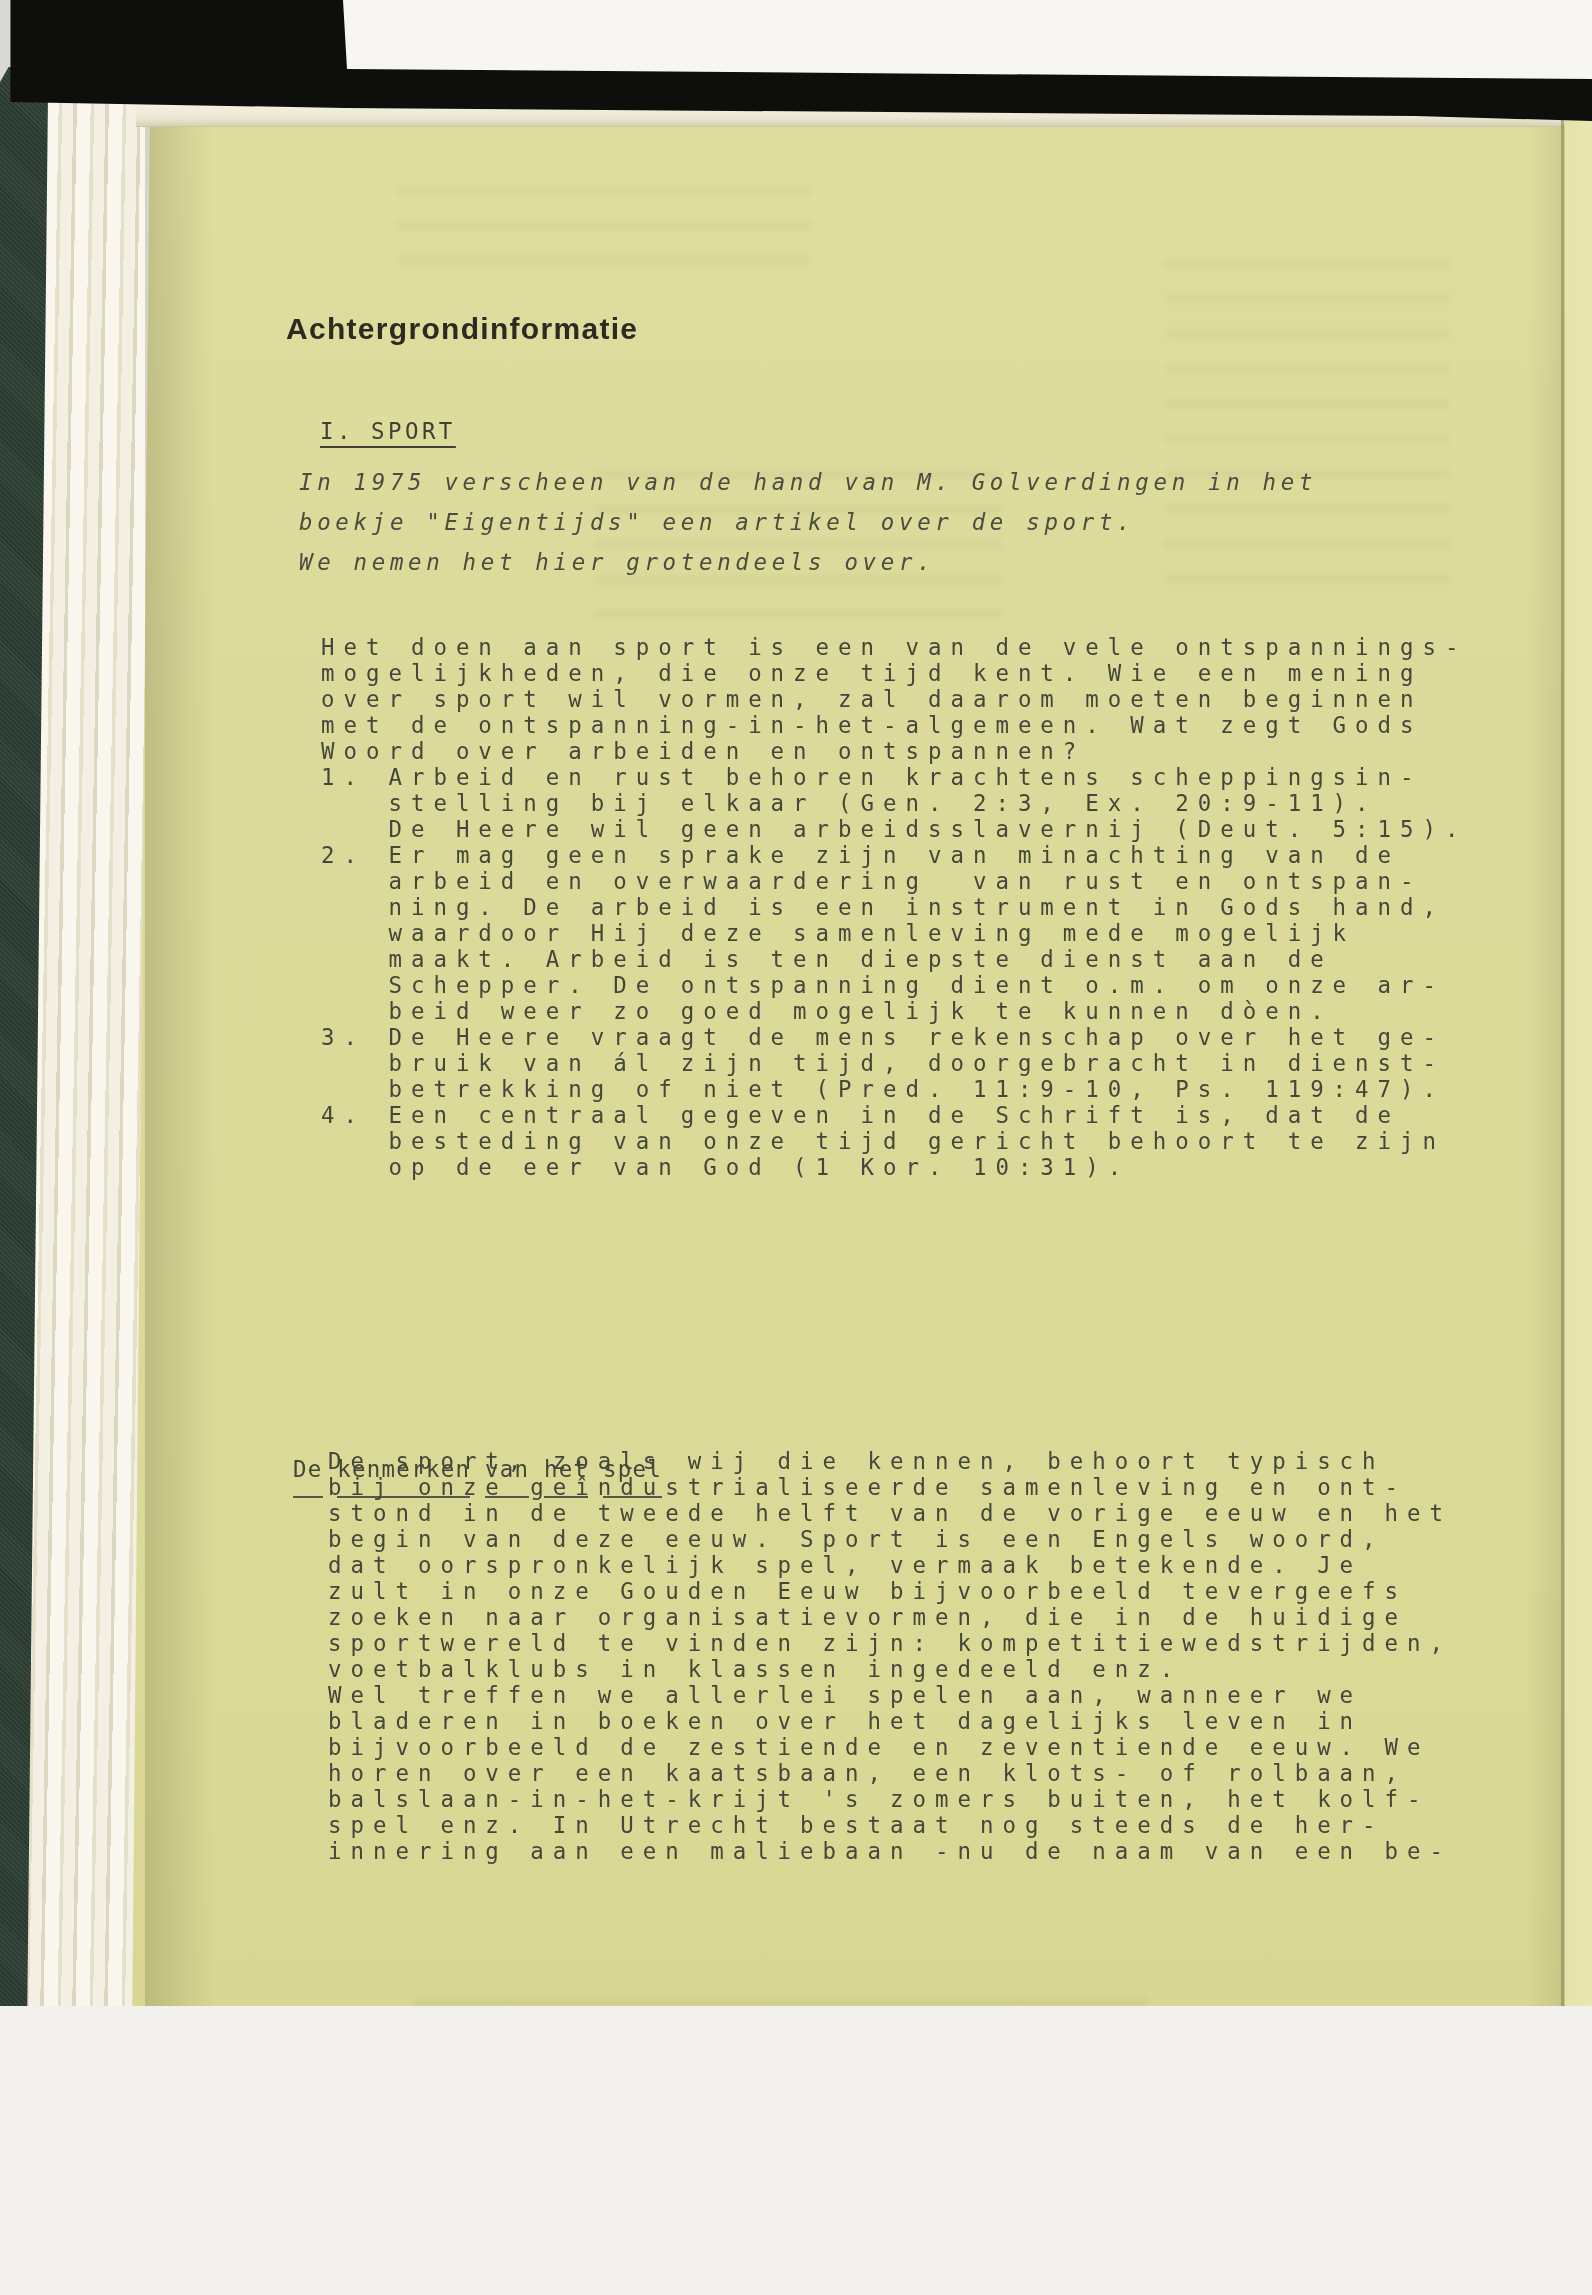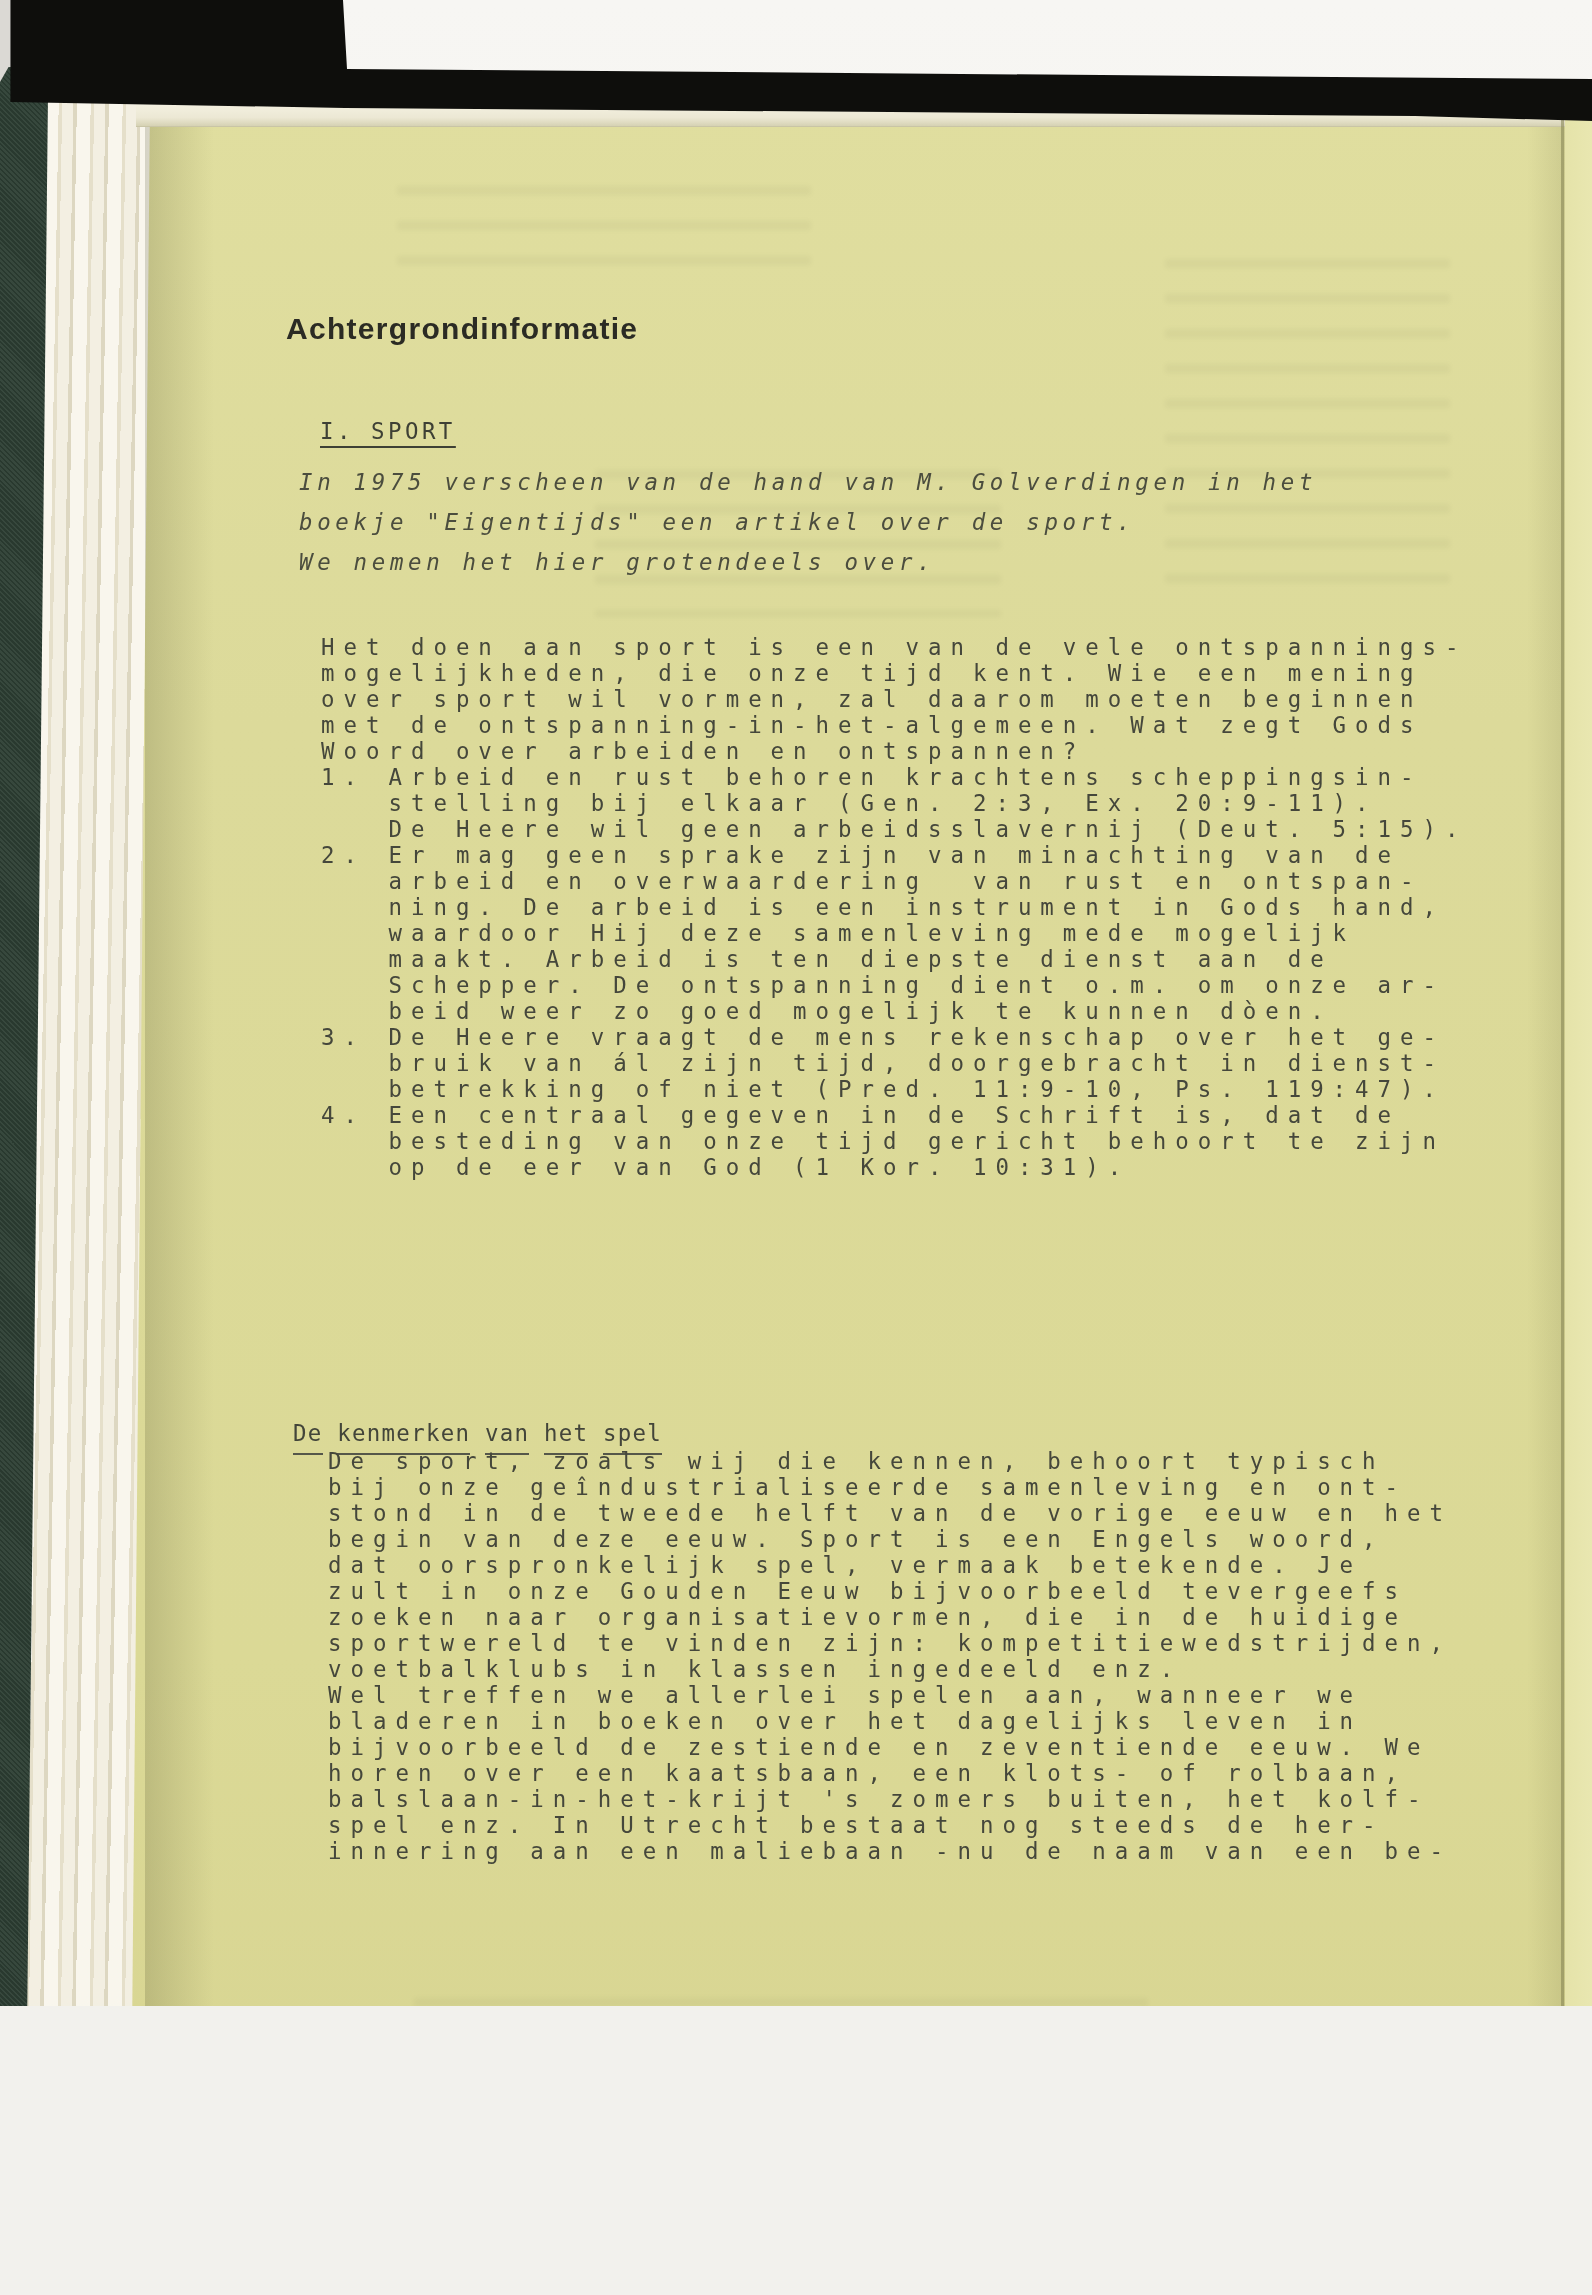--- a/index.html
+++ b/index.html
@@ -46,21 +46,21 @@
          font-size:30px;letter-spacing:1.3px;color:#2b2b24;}
   .section-label{left:292px;top:418px;font-size:22.4px;letter-spacing:3.5px;
          text-decoration:underline;text-underline-offset:7px;text-decoration-thickness:2.2px;
          color:#3e4035;}
   .quote{left:299px;top:462px;font-size:22.4px;font-style:italic;letter-spacing:4.7px;
          line-height:40px;white-space:pre;color:#4b4d3e;}
   .body-block{font-size:22.4px;letter-spacing:9px;line-height:26px;white-space:pre;}
   .body-1{left:293px;top:634px;}
   .body-2{left:300px;top:1448px;}
   .section-heading{left:293px;top:1420px;font-size:22.4px;letter-spacing:1.3px;color:#43453a;}
-  .section-heading span{display:inline-block;margin-right:14.7px;border-bottom:2.2px solid #55574a;padding-bottom:7px;}
+  .section-heading span{display:inline-block;margin-right:14.7px;border-bottom:2.2px solid #55574a;padding-bottom:14px;margin-top:36px;}
   .page-number{left:255px;top:2062px;font-size:23px;color:#4b4d3e;}
 </style>
 </head>
 <body>
 
 <div class="photo">
 
   <div class="abs left-bg-sliver"></div>
   <div class="abs cover-green"></div>
   <div class="abs page-stack"></div>

